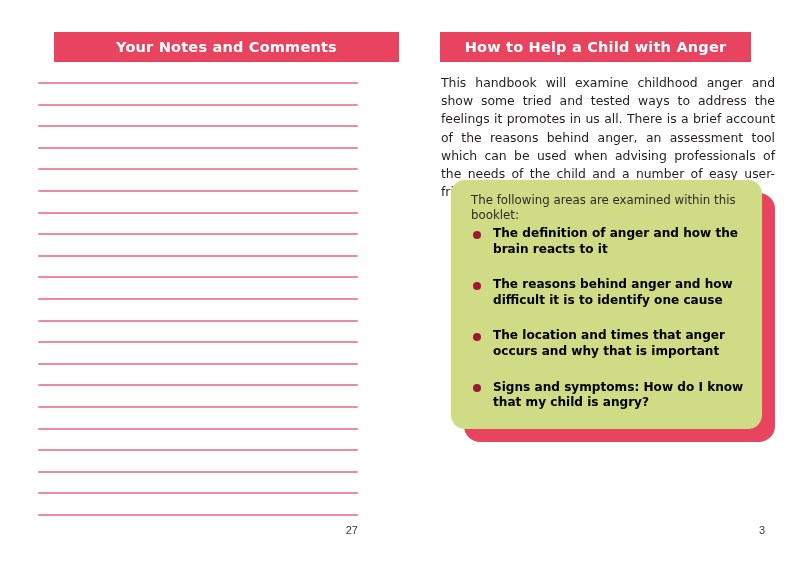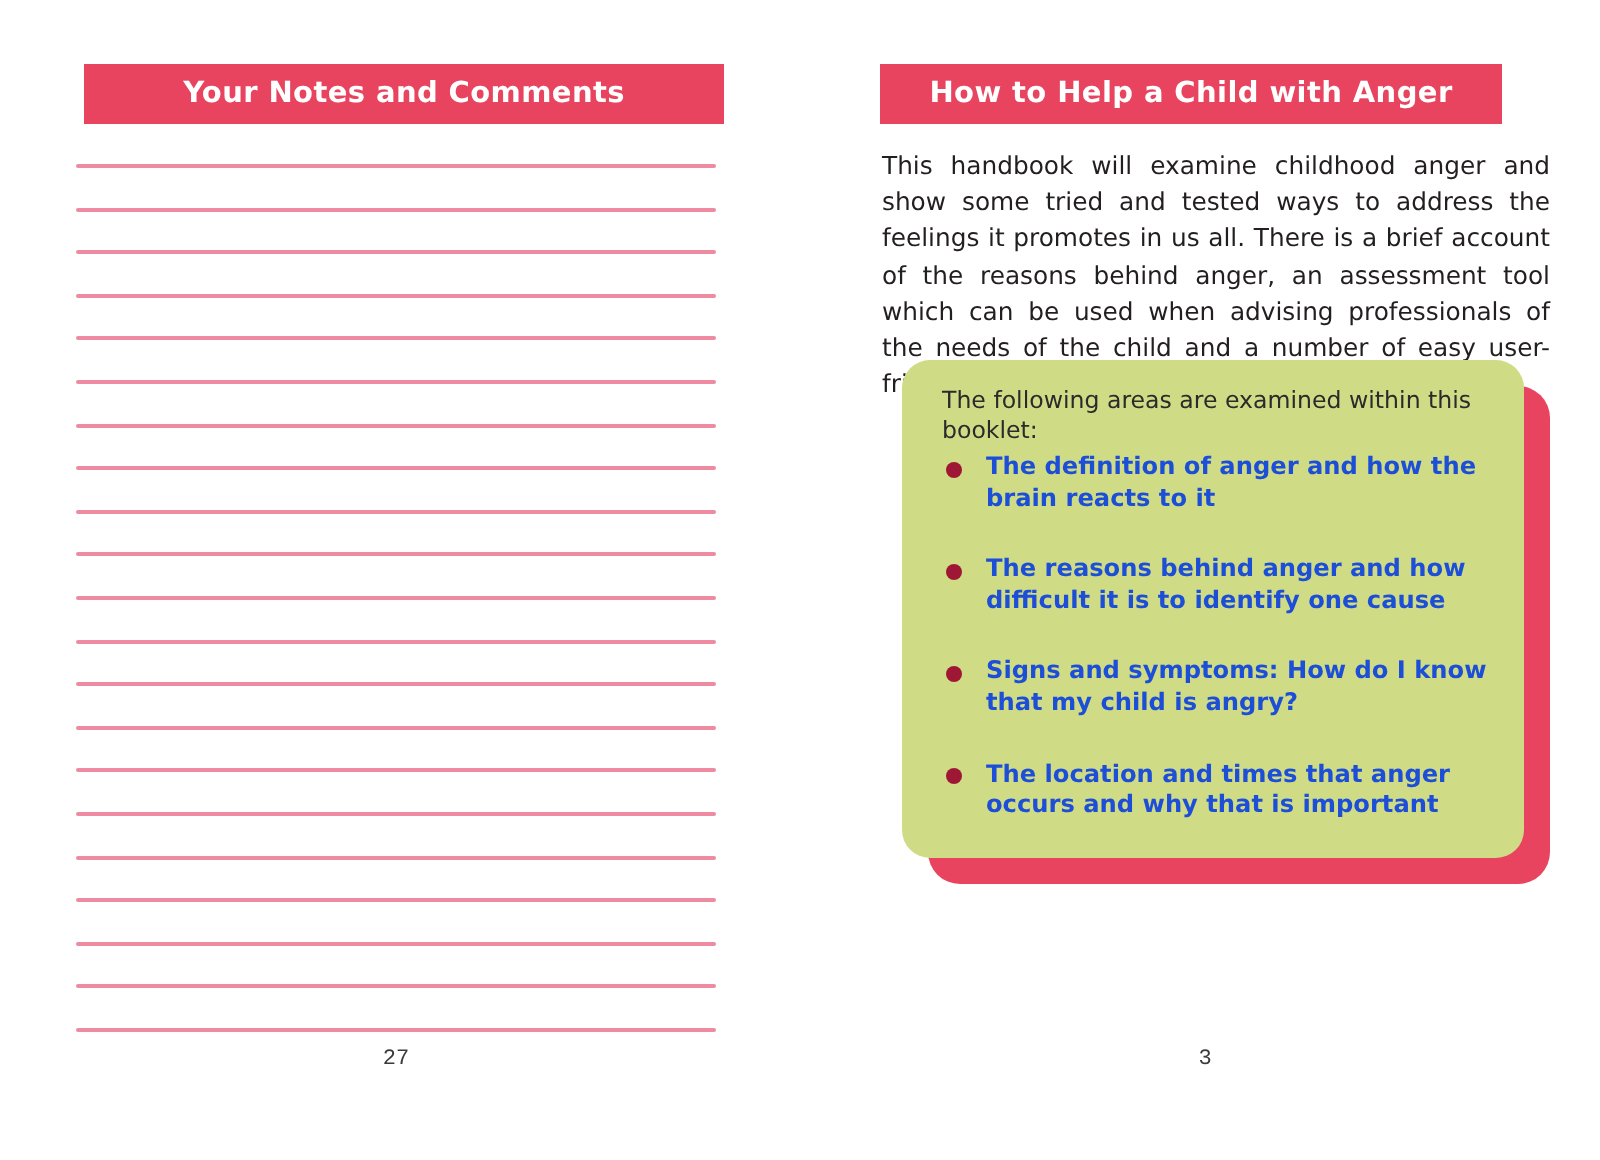--- a/index.html
+++ b/index.html
@@ -33,23 +33,23 @@
     background: #e8445f;
     color: #ffffff;
     text-align: center;
     font-weight: bold;
     letter-spacing: 0.2px;
     font-family: "DejaVu Sans", sans-serif;
   }
 
   .page-left .banner {
     position: absolute;
-    left: 4px;
+    left: 16px;
     top: 32px;
-    width: 320px;
+    width: 345px;
     height: 30px;
     line-height: 30px;
     font-size: 14.5px;
   }
 
   .lines {
     position: absolute;
     left: 0;
     top: 82px;
     width: 320px;
@@ -57,24 +57,24 @@
   .rule-line {
     height: 2px;
     background: #ef8ba0;
     margin-bottom: 19.6px;
     border-radius: 1px;
   }
 
   .page-num {
     position: absolute;
     width: 100%;
-    text-align: center;
+    text-align: right;
     font-size: 11px;
     color: #3a3a3a;
-    font-family: Liberation Mono, monospace;
+    font-family: Liberation Sans, sans-serif;
   }
   .page-left .page-num { top: 524px; left: 0; }
 
   
   .page-right {
     position: absolute;
     left: 440px;
     top: 0;
     width: 336px;
     height: 580px;
@@ -144,21 +144,21 @@
     left: 20px;
     top: 46px;
     width: 275px;
   }
   .bullet-item {
     position: relative;
     padding-left: 22px;
     margin-bottom: 20px;
     font-size: 12.1px;
     line-height: 15.6px;
-    color: #1d4ed8;
+    color: #000000;
     font-family: "DejaVu Sans", sans-serif;
     font-weight: 600;
   }
   .bullet-item:last-child { margin-bottom: 0; }
   .bullet-dot {
     position: absolute;
     left: 2px;
     top: 4.5px;
     width: 8px;
     height: 8px;
@@ -210,22 +210,22 @@
 
     <div class="intro-paragraph">This handbook will examine childhood anger and show some tried and tested ways to address the feelings it promotes in us all. There is a brief account of the reasons behind anger, an assessment tool which can be used when advising professionals of the needs of the child and a number of easy user-friendly ideas to try out on your unsuspecting child.</div>
 
     <div class="callout-wrap">
       <div class="callout-shadow"></div>
       <div class="callout-box">
         <div class="callout-intro">The following areas are examined within this booklet:</div>
         <div class="bullet-list">
             <div class="bullet-item"><span class="bullet-dot"></span><span>The definition of anger and how the brain reacts to it</span></div>
             <div class="bullet-item"><span class="bullet-dot"></span><span>The reasons behind anger and how difficult it is to identify one cause</span></div>
+            <div class="bullet-item"><span class="bullet-dot"></span><span>The location and times that anger occurs and why that is important</span></div>
             <div class="bullet-item"><span class="bullet-dot"></span><span>Signs and symptoms: How do I know that my child is angry?</span></div>
-            <div class="bullet-item"><span class="bullet-dot"></span><span>The location and times that anger occurs and why that is important</span></div>
           </div>
       </div>
     </div>
 
     <div class="page-num">3</div>
   </div>
 
 </div>
 
 </body></html>

